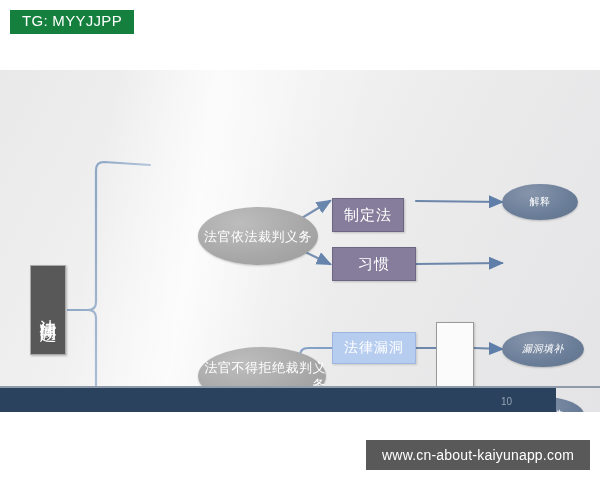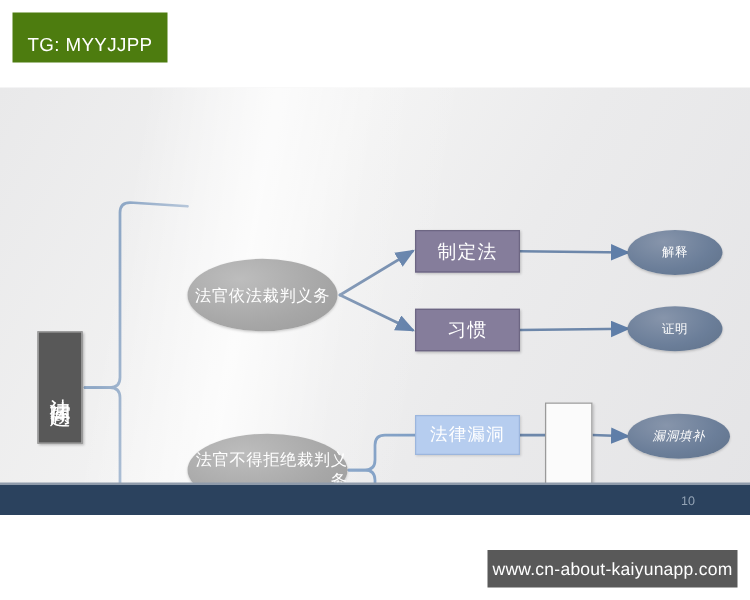--- a/index.html
+++ b/index.html
@@ -5,40 +5,40 @@
   html,body{margin:0;padding:0;}
   body{
     width:600px;height:480px;
     background:#ffffff;
     font-family:"Liberation Sans","DejaVu Sans",sans-serif;
     overflow:hidden;position:relative;
   }
   
   .tg-tag{
     position:absolute;left:10px;top:10px;
-    background:#4d7c0f;color:#ffffff;
-    padding:19px 12px 6px 12px;
+    background:#15803d;color:#ffffff;
+    padding:3px 12px 6px 12px;
     font-size:15px;letter-spacing:.3px;
     line-height:1;
     z-index:40;
   }
   
   .slide{
     position:absolute;left:0;top:70px;
     width:600px;height:342px;
     background:linear-gradient(118deg,#e9e9ea 0%,#f3f3f3 38%,#ebebec 62%,#e4e4e6 100%);
     overflow:hidden;
   }
   .slide-sheen{
     position:absolute;left:0;top:0;width:600px;height:318px;
     background:linear-gradient(100deg,rgba(255,255,255,0) 18%,rgba(255,255,255,.75) 34%,rgba(255,255,255,.15) 47%,rgba(255,255,255,0) 58%);
     pointer-events:none;
   }
   .footer-bar{
-    position:absolute;left:0;bottom:0;width:600px;height:24px;
+    position:absolute;left:0;bottom:0;width:556px;height:24px;
     background:#2b425e;
   }
   .footer-rule{
     position:absolute;left:0;bottom:24px;width:600px;height:2px;
     background:#8f9bab;
   }
   .page-num{
     position:absolute;right:44px;bottom:5px;
     color:#93a3b5;font-size:10px;line-height:1;
   }
@@ -57,20 +57,21 @@
     box-shadow:1px 1px 2px rgba(0,0,0,.25);
   }
   .ell{
     display:flex;align-items:center;justify-content:center;
     border-radius:50%;text-align:center;color:#ffffff;
   }
   .ell-gray{
     background:radial-gradient(ellipse at 35% 28%,#bdbdbd 0%,#a7a7a7 60%,#9b9b9b 100%);
     font-size:13px;line-height:17px;letter-spacing:.5px;
     box-shadow:0 1px 2px rgba(0,0,0,.18);
+    margin-left:48px;
   }
   .ell-1{left:150px;top:137px;width:120px;height:58px;}
   .ell-2{left:150px;top:277px;width:128px;height:58px;text-align:right;}
 
   .ell-blue{
     background:radial-gradient(ellipse at 38% 26%,#8795ab 0%,#6b7e99 58%,#5f7189 100%);
     font-size:10px;letter-spacing:.5px;
     box-shadow:0 1px 2px rgba(0,0,0,.2);
   }
   .ell-r1{left:502px;top:114px;width:76px;height:36px;}
@@ -79,21 +80,21 @@
   .ell-r4{left:502px;top:327px;width:82px;height:36px;}
 
   .rect{
     display:flex;align-items:center;justify-content:center;
     color:#ffffff;font-size:15px;letter-spacing:1px;
   }
   .rect-purple{
     background:#857d9b;border:1px solid #6d6683;
     box-shadow:1px 1px 2px rgba(0,0,0,.2);
   }
-  .rect-p1{left:332px;top:114px;width:84px;height:34px;}
+  .rect-p1{left:332px;top:128px;width:72px;height:34px;}
   .rect-p2{left:332px;top:177px;width:84px;height:34px;}
 
   .rect-blue{
     background:#b6cdef;border:1px solid #9cb6dd;
     color:#ffffff;font-size:14px;letter-spacing:1px;
     box-shadow:1px 1px 2px rgba(0,0,0,.15);
   }
   .rect-b1{left:332px;top:262px;width:84px;height:32px;}
   .rect-b2{left:332px;top:329px;width:84px;height:32px;}
 
@@ -102,21 +103,21 @@
     background:#fbfbfb;border:1px solid #9a9a9a;
     color:#1f1f1f;font-size:17px;
     box-shadow:1px 1px 2px rgba(0,0,0,.18);
   }
   
   .wires{position:absolute;left:0;top:0;width:600px;height:342px;pointer-events:none;}
   
   .url-tag{
     position:absolute;right:10px;bottom:10px;
     background:#595959;color:#ffffff;
-    padding:8px 4px;font-size:14px;line-height:1;
+    padding:8px 16px;font-size:14px;line-height:1;
     letter-spacing:.2px;z-index:40;
   }
 </style>
 </head>
 <body>
 
 <div class="tg-tag">TG: MYYJJPP</div>
 
 <div class="slide">
 
@@ -160,21 +161,20 @@
 
   <div class="node rect rect-purple rect-p1">制定法</div>
   <div class="node rect rect-blue rect-b1">法律漏洞</div>
 
   <div class="node rect rect-purple rect-p2">习惯</div>
   <div class="node rect rect-blue rect-b2">法外空间</div>
 
   <div class="node vbox joint-box">衔接点</div>
 
   <div class="node ell ell-blue ell-r1">解释</div>
-  <div class="node ell ell-blue ell-r2">证明</div>
   <div class="node ell ell-blue ell-r3">漏洞填补</div>
   <div class="node ell ell-blue ell-r4">法律续造</div>
 
   <div class="footer-rule"></div>
   <div class="footer-bar">
     <div class="page-num">10</div>
   </div>
 </div>
 
 <div class="url-tag">www.cn-about-kaiyunapp.com</div>

